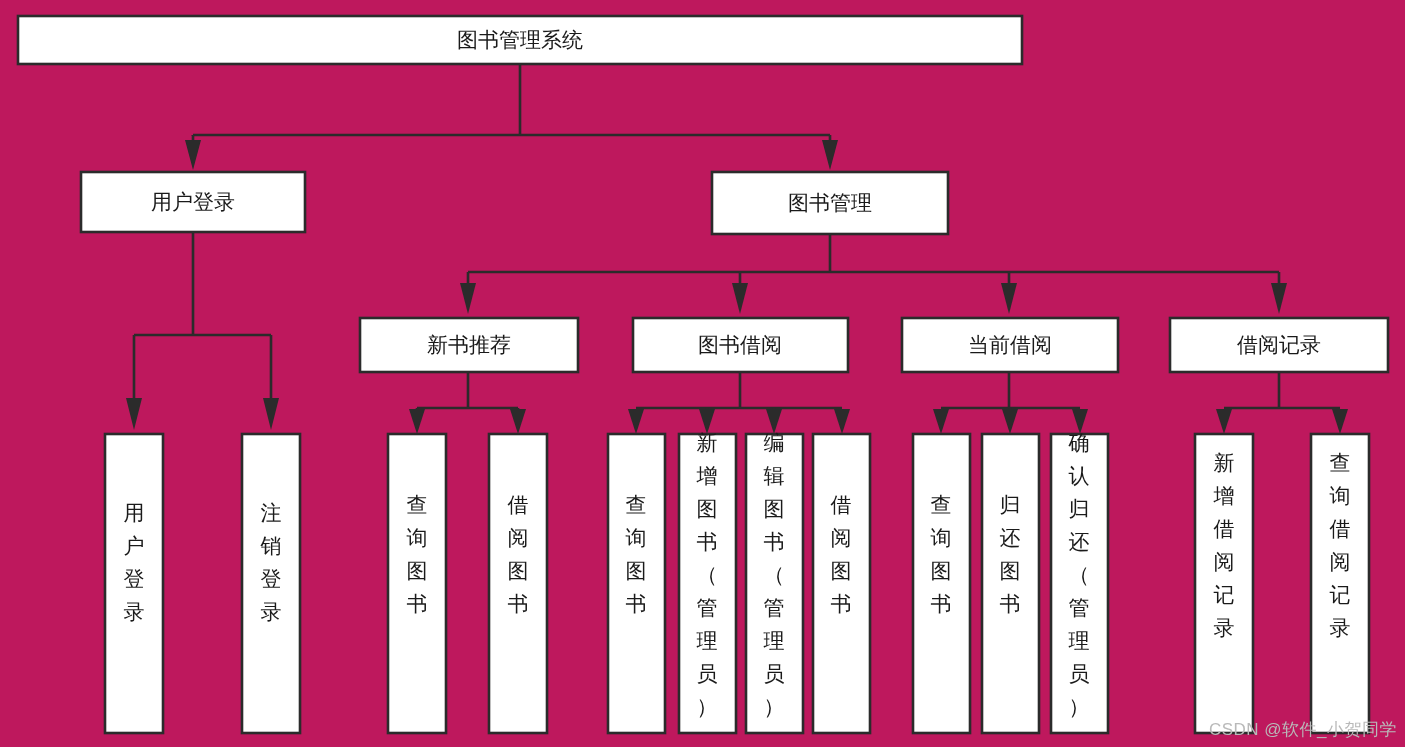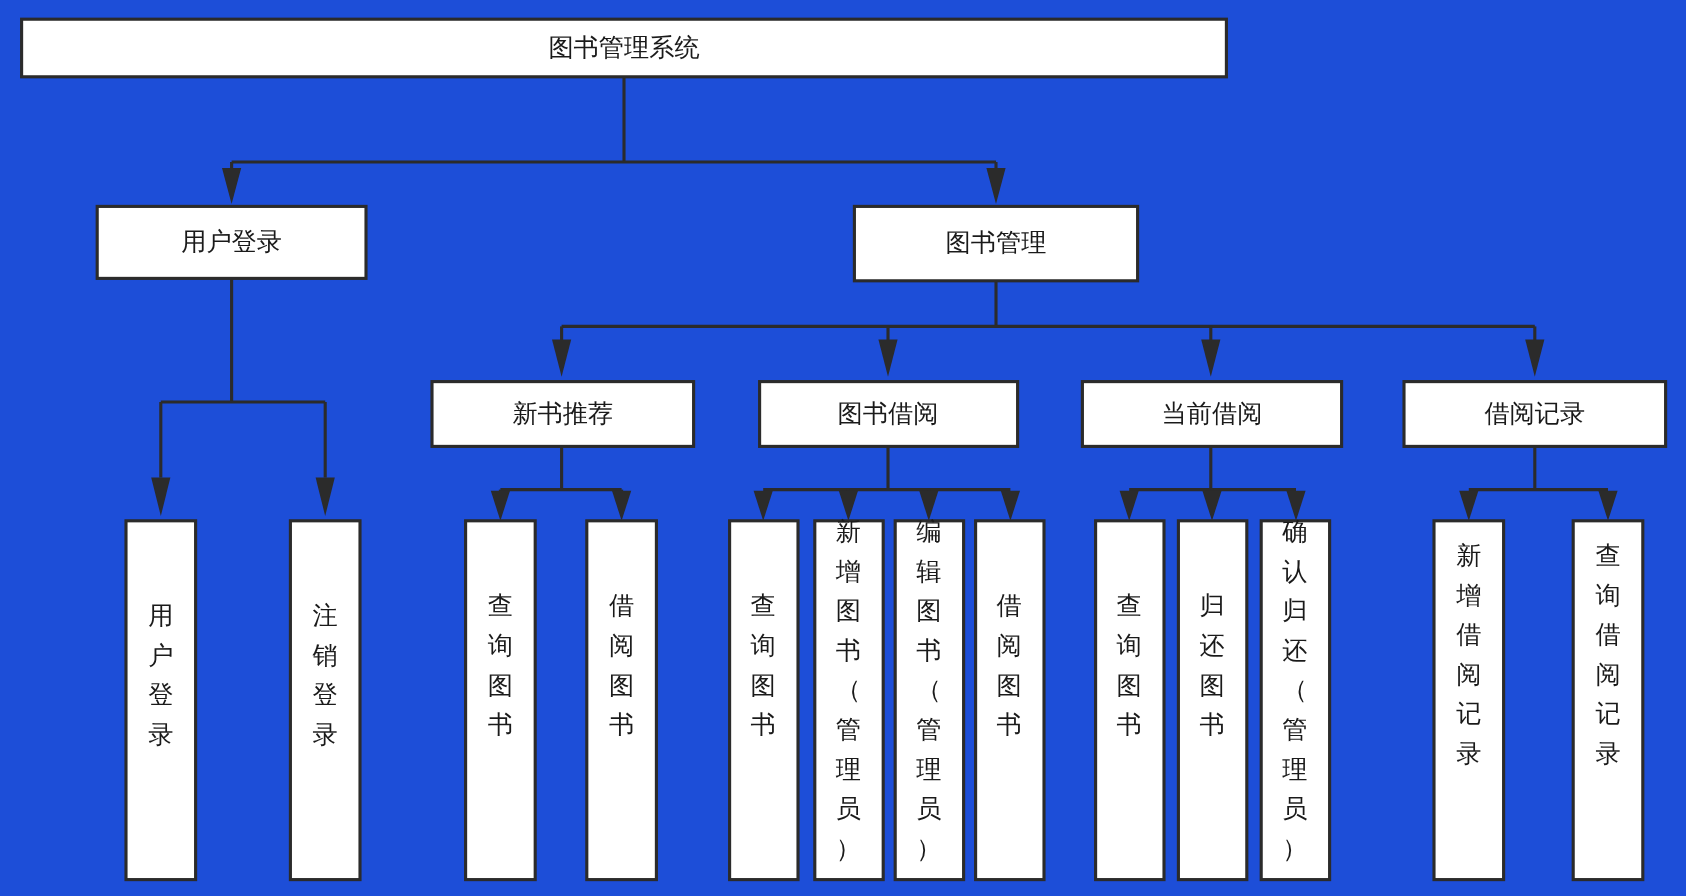--- a/index.html
+++ b/index.html
@@ -10,21 +10,21 @@
   body {
     width: 1405px;
     height: 747px;
     overflow: hidden;
     font-family: "Liberation Sans", "DejaVu Sans", sans-serif;
   }
   #diagram-root {
     position: relative;
     width: 1405px;
     height: 747px;
-    background: #1d4ed8;
+    background: #be185d;
   }
   svg.diagram-canvas {
     position: absolute;
     top: 0;
     left: 0;
     width: 1405px;
     height: 747px;
   }
   .node-box {
     fill: #ffffff;
@@ -220,13 +220,14 @@
       <rect class="node-box" x="1195" y="434" width="58" height="299"></rect>
       <text class="node-label-v" x="1224" y="470"><tspan x="1224" y="470">新</tspan><tspan x="1224" y="503">增</tspan><tspan x="1224" y="536">借</tspan><tspan x="1224" y="569">阅</tspan><tspan x="1224" y="602">记</tspan><tspan x="1224" y="635">录</tspan></text>
     </g>
     <g>
       <rect class="node-box" x="1311" y="434" width="58" height="299"></rect>
       <text class="node-label-v" x="1340" y="470"><tspan x="1340" y="470">查</tspan><tspan x="1340" y="503">询</tspan><tspan x="1340" y="536">借</tspan><tspan x="1340" y="569">阅</tspan><tspan x="1340" y="602">记</tspan><tspan x="1340" y="635">录</tspan></text>
     </g>
 
   </svg>
 
+  <div class="watermark-text">CSDN @软件_小贺同学</div>
 </div>
 
 </body></html>

